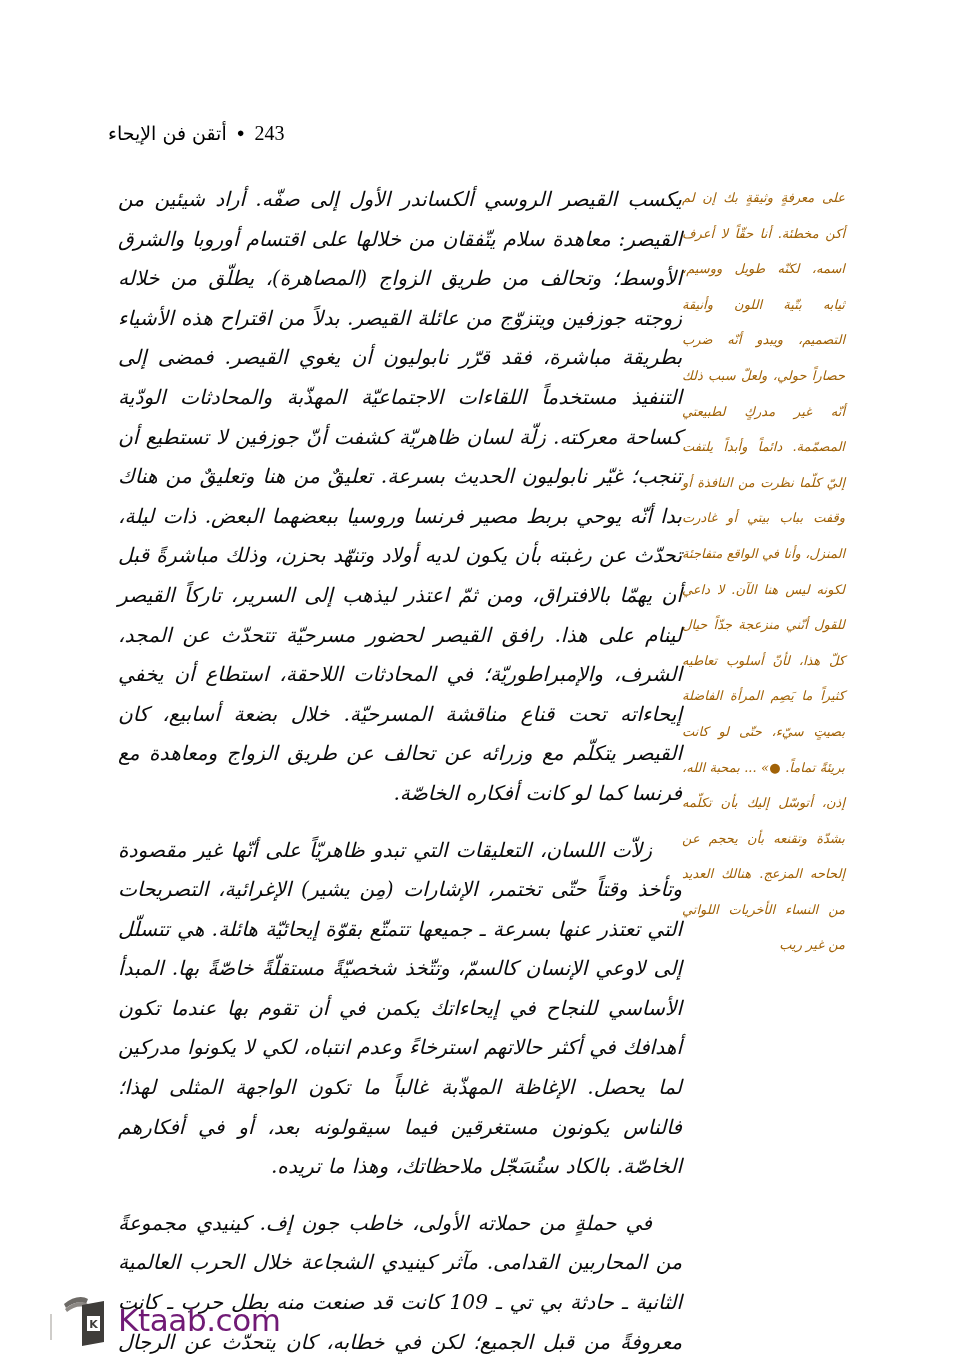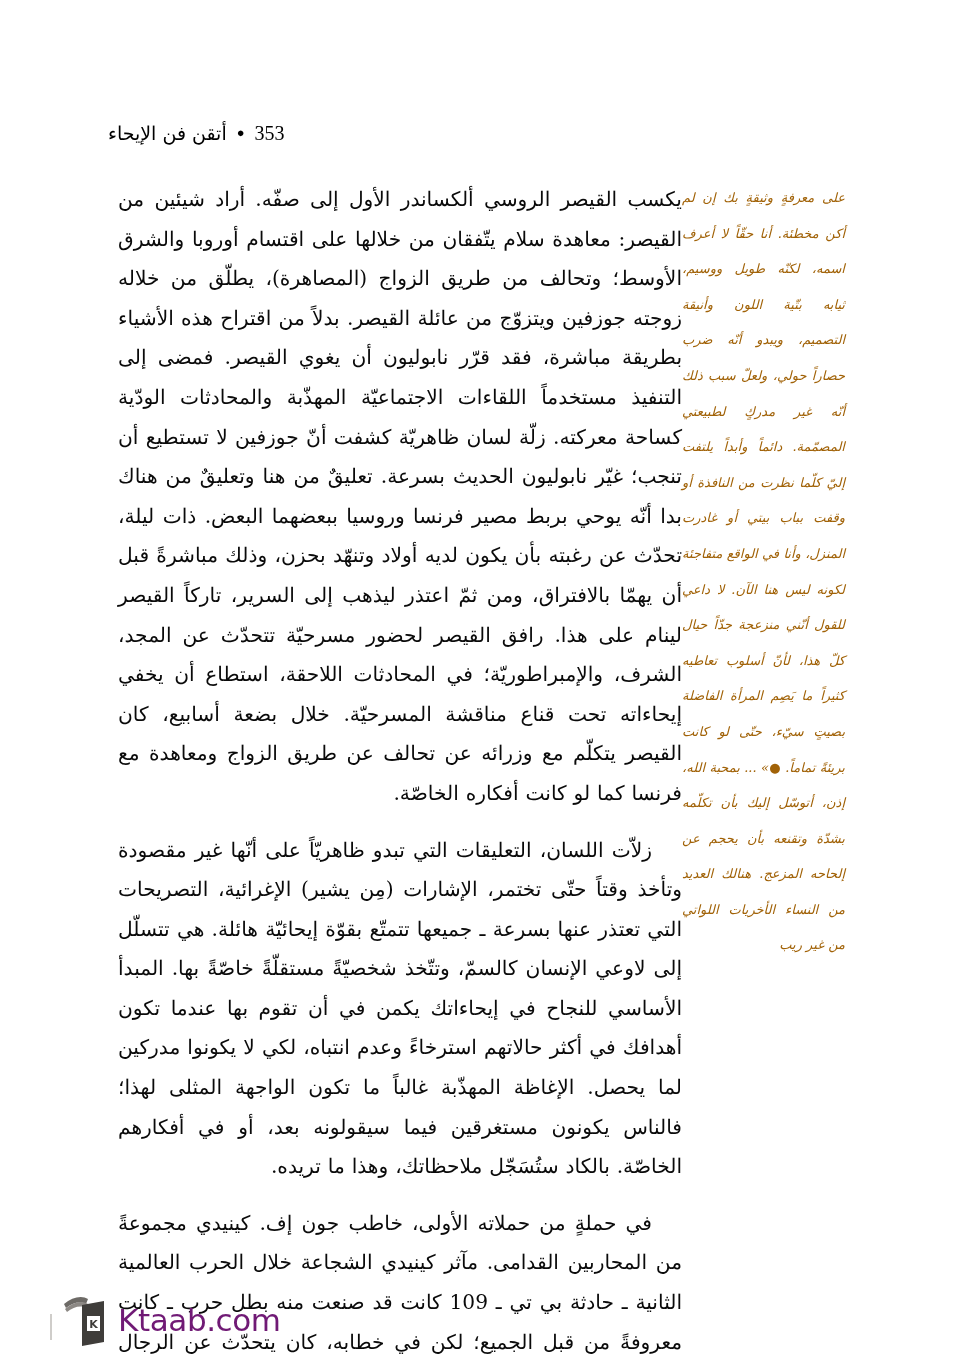--- a/index.html
+++ b/index.html
@@ -82,20 +82,21 @@
     text-align-last: right;
     font-family: "DejaVu Serif", "Liberation Serif", serif;
     font-size: 20.2px;
     line-height: 39.6px;
     color: #0a0a0a;
     word-spacing: 0.5px;
   }
   .col-main p {
     margin: 0 0 0 4px;
     text-indent: 30px;
+    font-style: italic;
   }
   .col-main p.first {
     text-indent: 0;
   }
   .col-main p + p {
     margin-top: 17px;
   }
 
   
   .col-note {
@@ -152,21 +153,21 @@
 </style>
 </head>
 <body>
 
 <div class="page">
 
   <div class="running-head">
     <div class="running-head-inner">
       <span class="rh-title">أتقن فن الإيحاء</span>
       <span class="rh-bullet">●</span>
-      <span class="rh-page">353</span>
+      <span class="rh-page">243</span>
     </div>
   </div>
 
   <div class="body-region">
 
     <div class="col-note">
       <p>على معرفةٍ وثيقةٍ بك إن لم أكن مخطئة. أنا حقّاً لا أعرف اسمه، لكنّه طويل ووسيم، ثيابه بتّية اللون وأنيقة التصميم، ويبدو أنّه ضرب حصاراً حولي، ولعلّ سبب ذلك أنّه غير مدركٍ لطبيعتي المصمّمة. دائماً وأبداً يلتفت إليّ كلّما نظرت من النافذة أو وقفت بباب بيتي أو غادرت المنزل، وأنا في الواقع متفاجئة لكونه ليس هنا الآن. لا داعي للقول أنّني منزعجة جدّاً حيال كلّ هذا، لأنّ أسلوب تعاطيه كثيراً ما يَصِم المرأة الفاضلة بصيتٍ سيّء، حتّى لو كانت بريئةً تماماً. ●» ... بمحبة الله، إذن، أتوسّل إليك بأن تكلّمه بشدّة وتقنعه بأن يحجم عن إلحاحه المزعج. هنالك العديد من النساء الأخريات اللواتي من غير ريب</p>
     </div>
 
     <div class="col-main">

